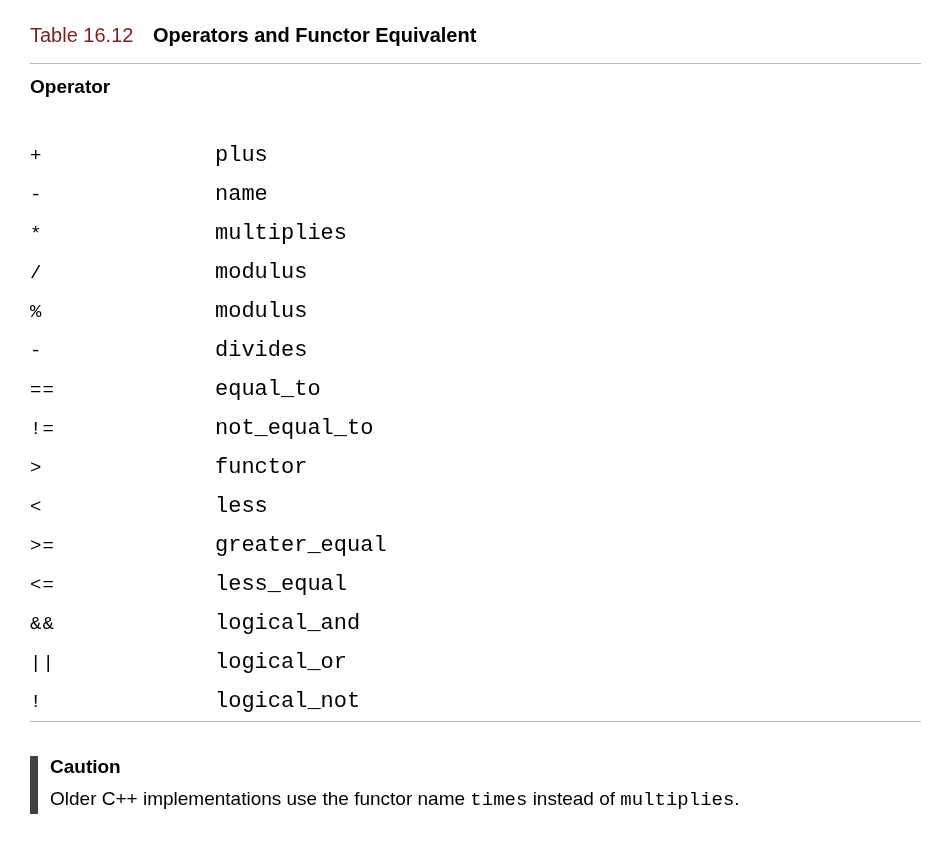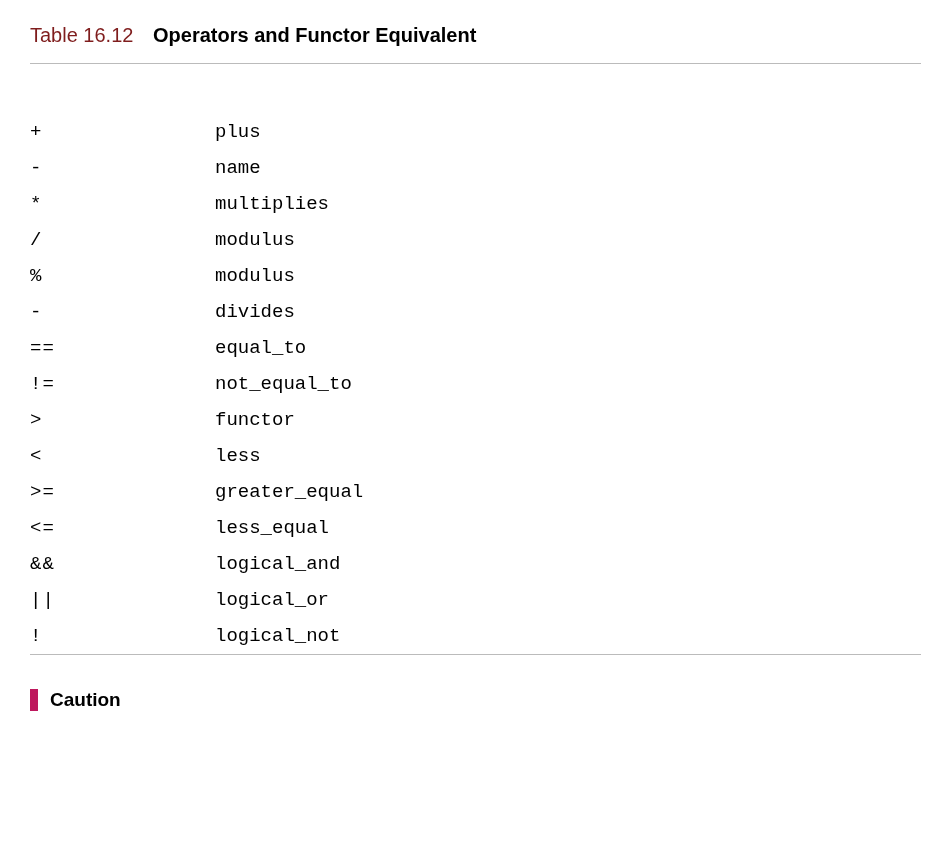--- a/index.html
+++ b/index.html
@@ -48,25 +48,25 @@
     padding: 7px 0;
   }
   .data-row .op {
     width: 185px;
     font-family: "Courier New", Courier, monospace;
     font-size: 19px;
     letter-spacing: 1px;
   }
   .data-row .fn {
     font-family: "Courier New", Courier, monospace;
-    font-size: 19px;
+    font-size: 22px;
   }
   .caution-block {
     margin-top: 34px;
-    border-left: 8px solid #be185d;
+    border-left: 8px solid #404040;
     padding-left: 12px;
   }
   .caution-title {
     font-weight: bold;
     font-size: 19px;
     margin-bottom: 8px;
   }
   .caution-text {
     font-size: 19px;
     line-height: 1.4;
@@ -79,20 +79,21 @@
 <body>
 
 <div class="table-caption">
   <span class="tnum">Table 16.12</span>
   <span class="ttitle">Operators and Functor Equivalent</span>
 </div>
 
 <hr class="rule">
 
 <div class="header-row">
+  <div class="col-op">Operator</div>
 </div>
 
 <div id="rows">
     <div class="data-row">
       <div class="op">+</div>
       <div class="fn">plus</div>
     </div>
     <div class="data-row">
       <div class="op">-</div>
       <div class="fn">name</div>
@@ -148,13 +149,16 @@
     <div class="data-row">
       <div class="op">!</div>
       <div class="fn">logical_not</div>
     </div>
   </div>
 
 <hr class="rule">
 
 <div class="caution-block">
   <div class="caution-title">Caution</div>
+  <div class="caution-text">
+    <span>Older C++ implementations use the functor name </span><span class="mono">times</span><span> instead of </span><span class="mono">multiplies</span><span>.</span>
+  </div>
 </div>
 
 </body></html>

